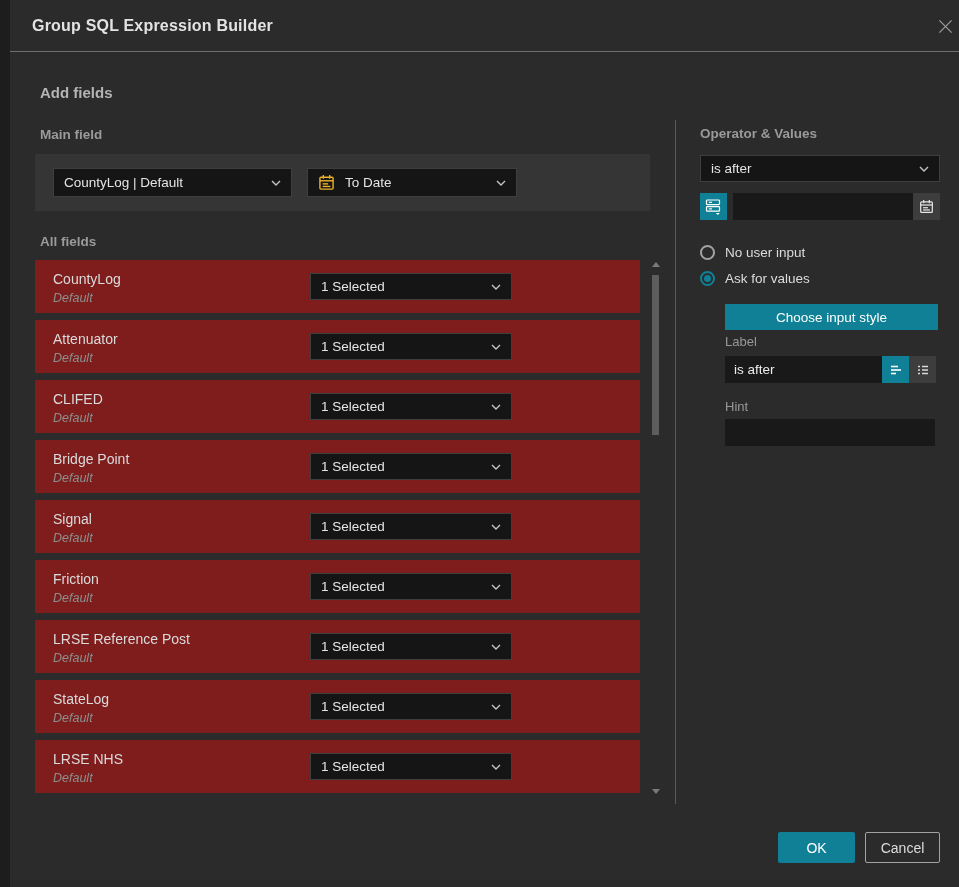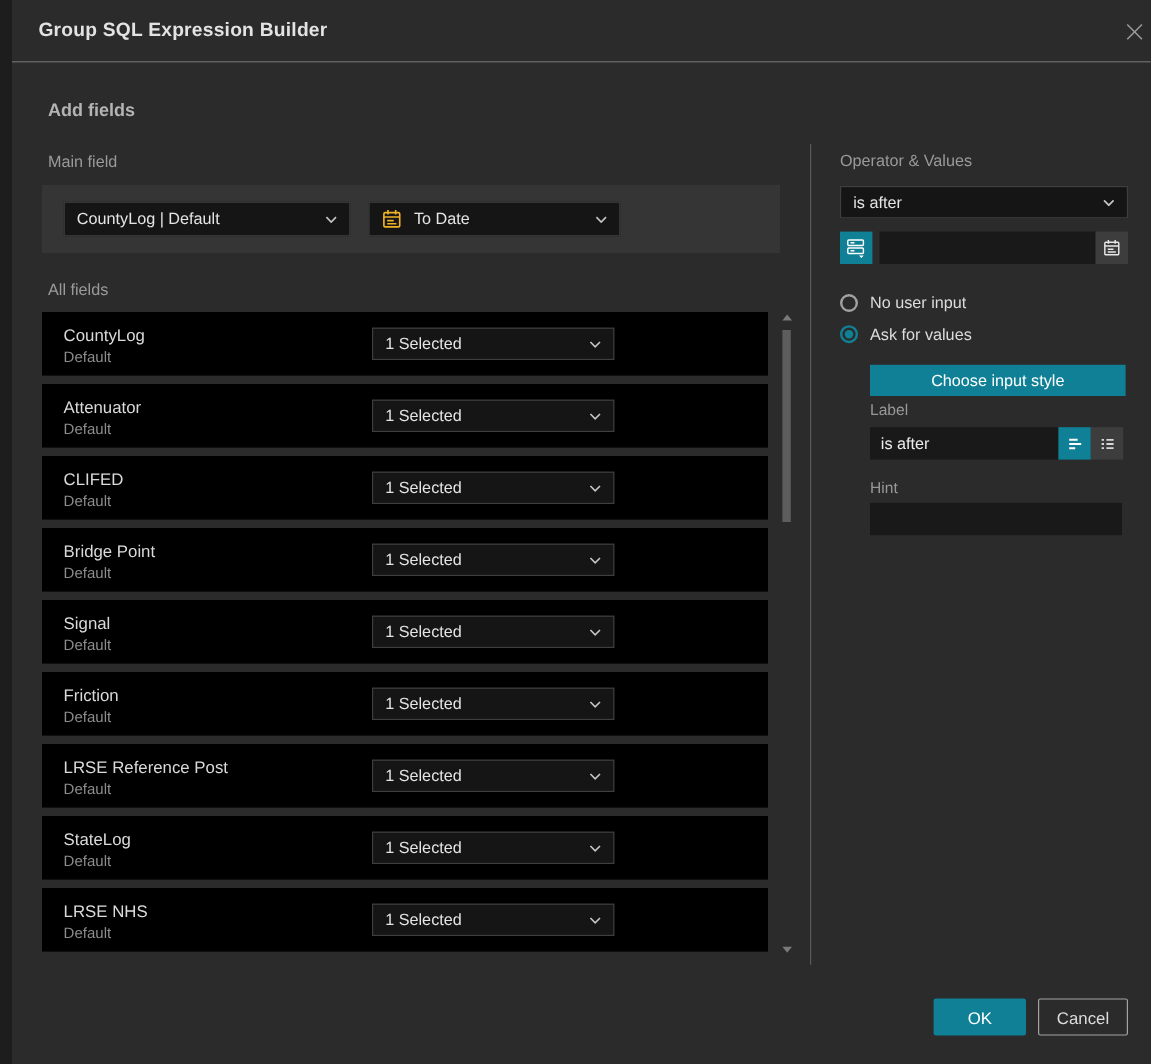--- a/index.html
+++ b/index.html
@@ -15,40 +15,40 @@
   .titlebar{
     position:absolute;top:0;left:0;right:0;height:52px;
     border-bottom:1px solid #6e6e6e;box-sizing:border-box;
     display:flex;align-items:center;padding:0 22px;
   }
   .title{font-size:16px;font-weight:bold;color:#e3e3e3;letter-spacing:.2px;}
   .close-btn{position:absolute;right:14px;top:16px;width:20px;height:20px;cursor:pointer;
     display:flex;align-items:center;justify-content:center;}
   
   .h-add{position:absolute;left:30px;top:84px;font-size:15px;font-weight:bold;color:#b4b4b4;}
-  .h-sub{position:absolute;font-size:13.5px;font-weight:normal;color:#9a9a9a;}
+  .h-sub{position:absolute;font-size:13.5px;font-weight:bold;color:#9a9a9a;}
   .h-main-field{left:30px;top:127px;}
   .h-all-fields{left:30px;top:234px;}
   .h-operator{left:690px;top:126px;}
   
   .dd{
     background:#151515;border:1px solid #3e3e3e;box-sizing:border-box;
     display:flex;align-items:center;color:#e4e4e4;font-size:13.5px;
     padding:0 10px;cursor:pointer;
   }
   .dd .chev{margin-left:auto;flex:0 0 auto;}
   
   .main-panel{position:absolute;left:25px;top:154px;width:615px;height:57px;background:#353535;}
   .dd-mainfield{position:absolute;left:18px;top:14px;width:239px;height:29px;}
   .dd-maindate{position:absolute;left:272px;top:14px;width:210px;height:29px;gap:10px;}
   
   .fields-list{position:absolute;left:25px;top:260px;width:605px;}
-  .field-row{position:relative;height:53px;margin-bottom:7px;background:#000000;}
+  .field-row{position:relative;height:53px;margin-bottom:7px;background:#7f1d1d;}
   .fname{position:absolute;left:18px;top:11px;font-size:14px;color:#dadada;}
-  .fsub{position:absolute;left:18px;top:31px;font-size:12.5px;color:#8d8d8d;}
+  .fsub{position:absolute;left:18px;top:31px;font-size:12.5px;color:#8d8d8d;font-style:italic;}
   .row-dd{position:absolute;left:275px;top:13px;width:202px;height:27px;}
   
   .scrollbar{position:absolute;left:641px;top:260px;width:9px;height:536px;}
   .sb-up{position:absolute;top:2px;left:1px;width:0;height:0;cursor:pointer;
     border-left:4px solid transparent;border-right:4px solid transparent;border-bottom:5px solid #7a7a7a;}
   .sb-thumb{position:absolute;top:15px;left:1px;width:7px;height:160px;background:#5d5d5d;cursor:pointer;}
   .sb-down{position:absolute;bottom:2px;left:1px;width:0;height:0;cursor:pointer;
     border-left:4px solid transparent;border-right:4px solid transparent;border-top:5px solid #7a7a7a;}
   
   .vdivider{position:absolute;left:665px;top:120px;width:1px;height:684px;background:#5a5a5a;}

